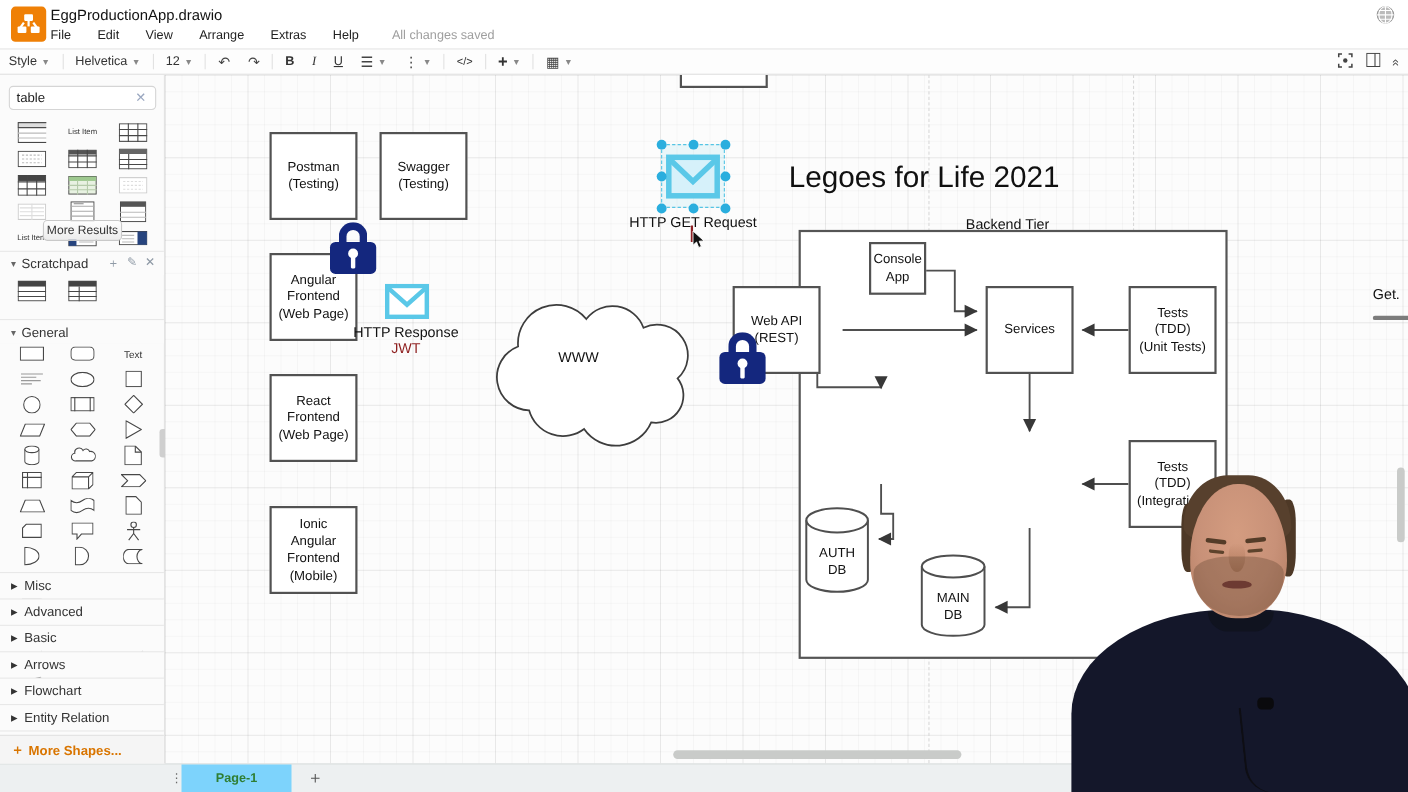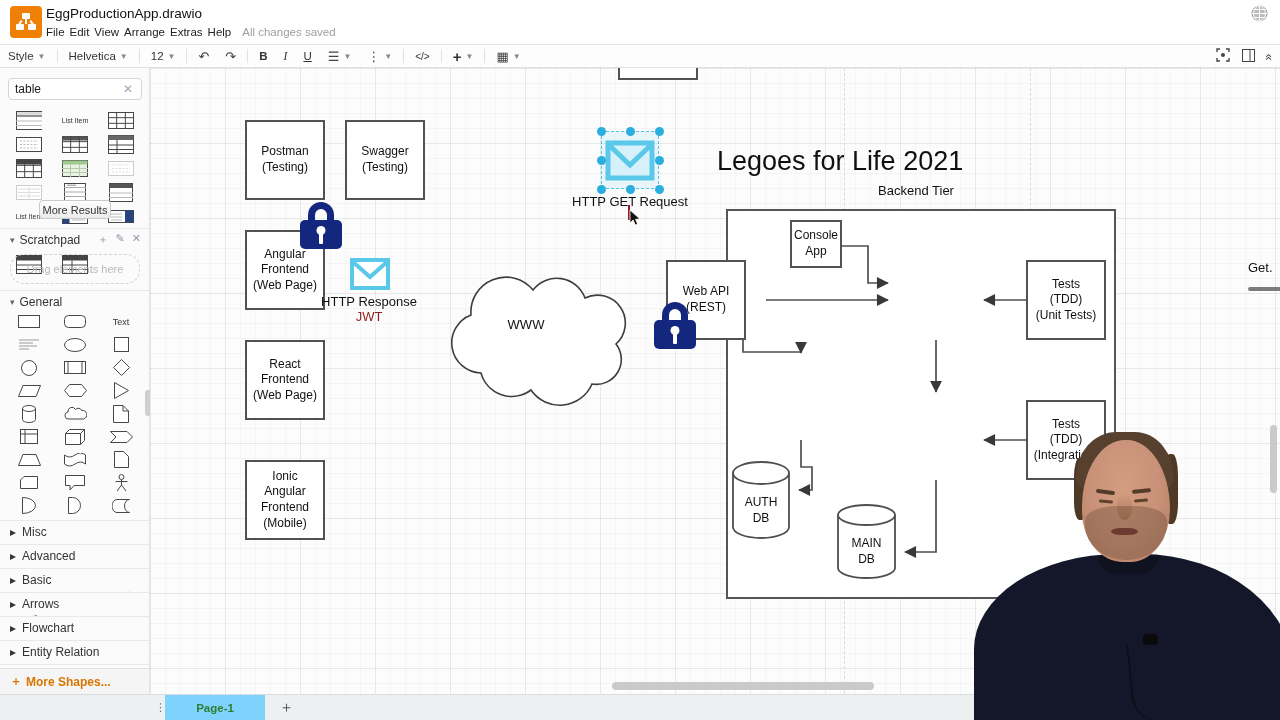--- a/index.html
+++ b/index.html
@@ -11,21 +11,21 @@
   #logo{position:absolute;left:10px;top:6px;width:32px;height:32px;background:#ef8006;border-radius:4px}
   #logo .n{position:absolute;background:#fff;border-radius:1px}
   #logo .n1{left:12px;top:7px;width:8px;height:6px}
   #logo .n2{left:6px;top:18px;width:8px;height:6px}
   #logo .n3{left:18px;top:18px;width:8px;height:6px}
   #logo .st{position:absolute;background:#fff;width:2px;height:6px}
   #logo .s1{left:15px;top:12px}
   #logo .s2{left:9px;top:14px;transform:rotate(35deg)}
   #logo .s3{left:21px;top:14px;transform:rotate(-35deg)}
   #doc-title{position:absolute;left:46px;top:6px;font-size:13.5px;color:#111}
-  #menubar{position:absolute;left:46px;top:26px;font-size:11.5px;color:#222;display:flex;gap:5px}
+  #menubar{position:absolute;left:46px;top:26px;font-size:11.5px;color:#222;display:flex;gap:24px}
   #menubar .menu{cursor:default}
   #save-status{color:#9e9e9e;margin-left:6px}
   #globe{position:absolute;right:12px;top:5px}
 
   
   #toolbar{position:absolute;left:0;top:44px;width:1280px;height:24px;background:#fdfdfd;border-top:1px solid #e5e5e5;border-bottom:1px solid #e0e0e0;display:flex;align-items:center;font-size:11.5px;color:#333;z-index:30}
   .tb-item{display:flex;align-items:center;gap:4px;padding:0 8px;height:100%}
   .caret{font-size:8px;color:#888}
   .tb-sep{width:1px;height:14px;background:#e2e2e2;margin:0 3px}
   .tb-ico{font-size:13px;color:#444}
@@ -329,21 +329,20 @@
 
   <div class="side-hdr" style="top:160px">
     <span class="tri">▾</span>
     <span>Scratchpad</span>
     <span id="scratch-icons">
       <span>＋</span>
       <span>✎</span>
       <span>✕</span>
     </span>
   </div>
-  <div id="drag-box">Drag elements here</div>
 
   <div class="side-hdr" style="top:222px">
     <span class="tri">▾</span>
     <span>General</span>
   </div>
   <div id="general-grid">
       <div class="thumb">
         <svg width="22" height="13">
           <rect x="0.5" y="0.5" width="21" height="12" fill="#fff" stroke="#474747"></rect>
         </svg>
@@ -611,21 +610,21 @@
   </div>
   <div id="sidebar-resizer"></div>
 </div>
 
 <div id="canvas">
   <div class="guide" style="left:694px"></div>
   <div class="guide" style="left:880px"></div>
 
   <div id="bt-container" style="left:576px;top:141px;width:390px;height:390px"></div>
   <div id="diagram-title" style="left:567px;top:78px">Legoes for Life 2021</div>
-  <div id="bt-label" style="left:680px;top:115px;width:172px;text-align:center">Backend Tier</div>
+  <div id="bt-label" style="left:680px;top:128px;width:172px;text-align:center">Backend Tier</div>
 
   <svg class="abs" style="left:282px;top:177px;z-index:2" width="196" height="167" viewBox="0 0 196 167">
     <path d="M49,128 a30,30 0 0 1 -10,-58 a35,35 0 0 1 62,-25 a30,30 0 0 1 52,8 a28,28 0 0 1 31,46 a25,25 0 0 1 -24,40 a35,35 0 0 1 -61,6 a32,32 0 0 1 -50,-17 z" fill="#fff" stroke="#3d3d3d" stroke-width="1.6"></path>
   </svg>
   <div class="db-label" style="left:336px;top:249px;width:80px;font-size:13px">WWW</div>
 
   <svg id="edges" width="1130" height="626">
     <defs>
       <marker id="arr" markerWidth="9" markerHeight="9" refX="7.5" refY="4.5" orient="auto">
         <path d="M1,1 L8,4.5 L1,8 z" fill="#383838"></path>
@@ -656,20 +655,21 @@
 Frontend
 (Web Page)</div>
   <div class="node" style="left:95px;top:392px;width:80px;height:80px">Ionic
 Angular
 Frontend
 (Mobile)</div>
   <div class="node" style="left:516px;top:192px;width:80px;height:80px">Web API
 (REST)</div>
   <div class="node" style="left:640px;top:152px;width:52px;height:48px">Console
 App</div>
+  <div class="node" style="left:746px;top:192px;width:80px;height:80px">Services</div>
   <div class="node" style="left:876px;top:192px;width:80px;height:80px">Tests
 (TDD)
 (Unit Tests)</div>
   <div class="node" style="left:876px;top:332px;width:80px;height:80px">Tests
 (TDD)
 (Integration)</div>
 
   <svg class="abs" style="left:581px;top:392px;z-index:4" width="60" height="80" viewBox="0 0 60 80">
     <path d="M2,13 a28,11 0 0 1 56,0 v54 a28,11 0 0 1 -56,0 z" fill="#fff" stroke="#4f4f4f" stroke-width="1.8"></path>
     <path d="M2,13 a28,11 0 0 0 56,0" fill="none" stroke="#4f4f4f" stroke-width="1.8"></path>

